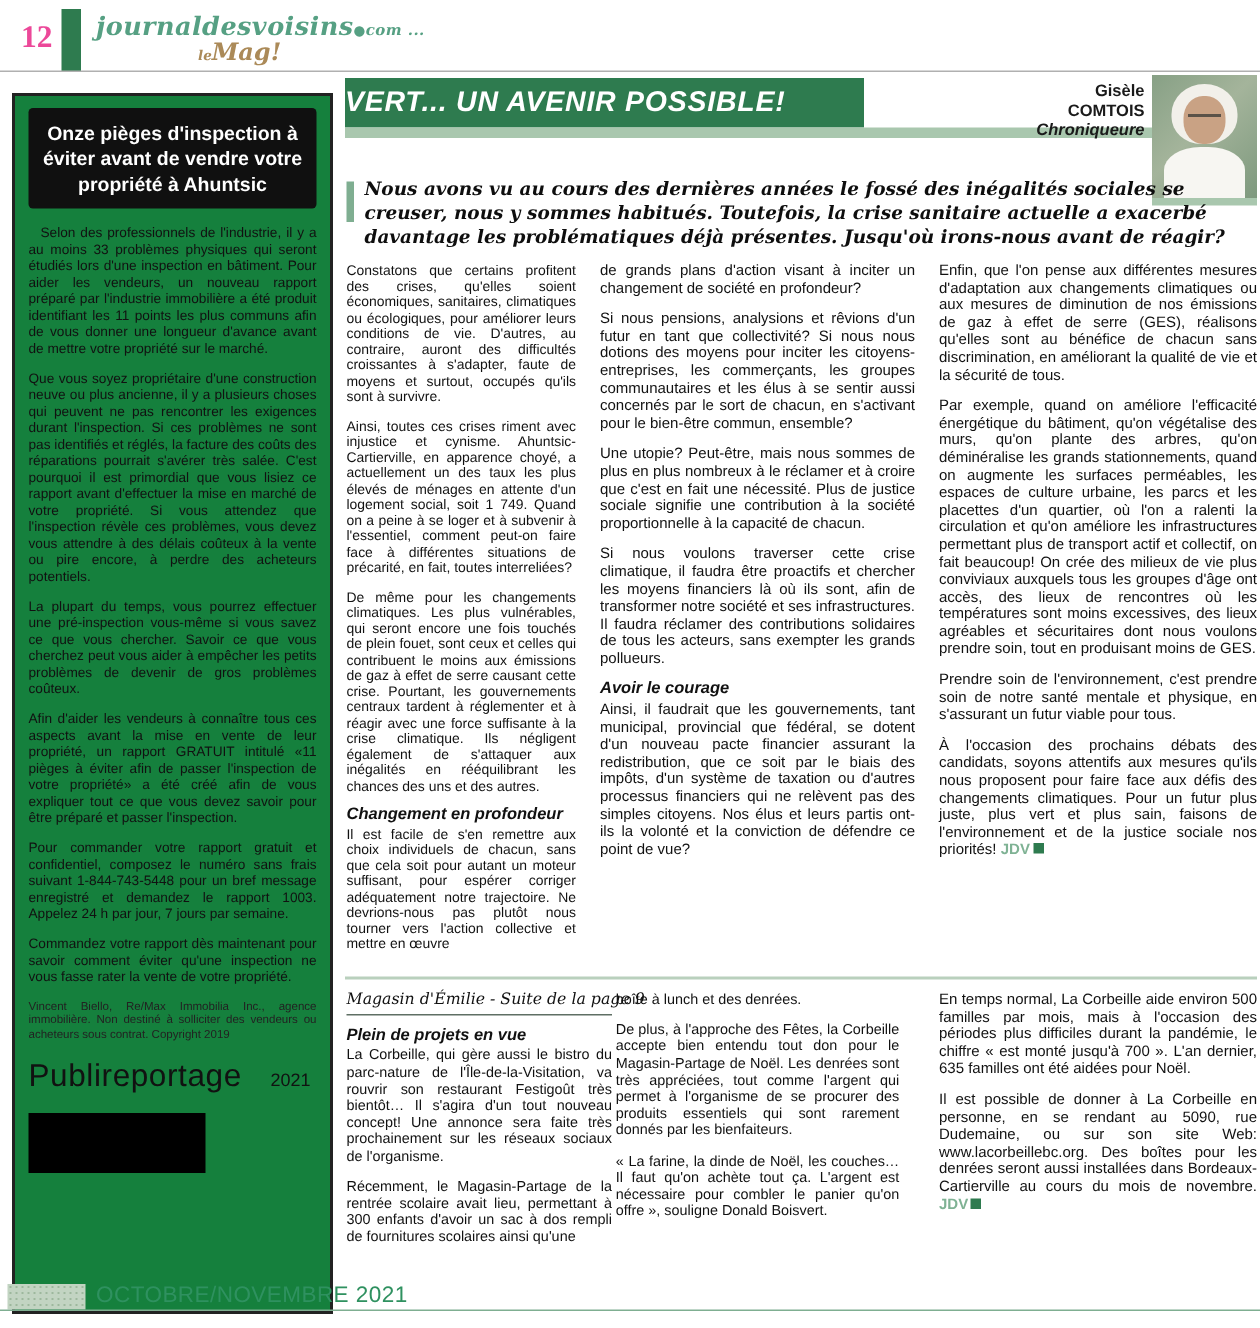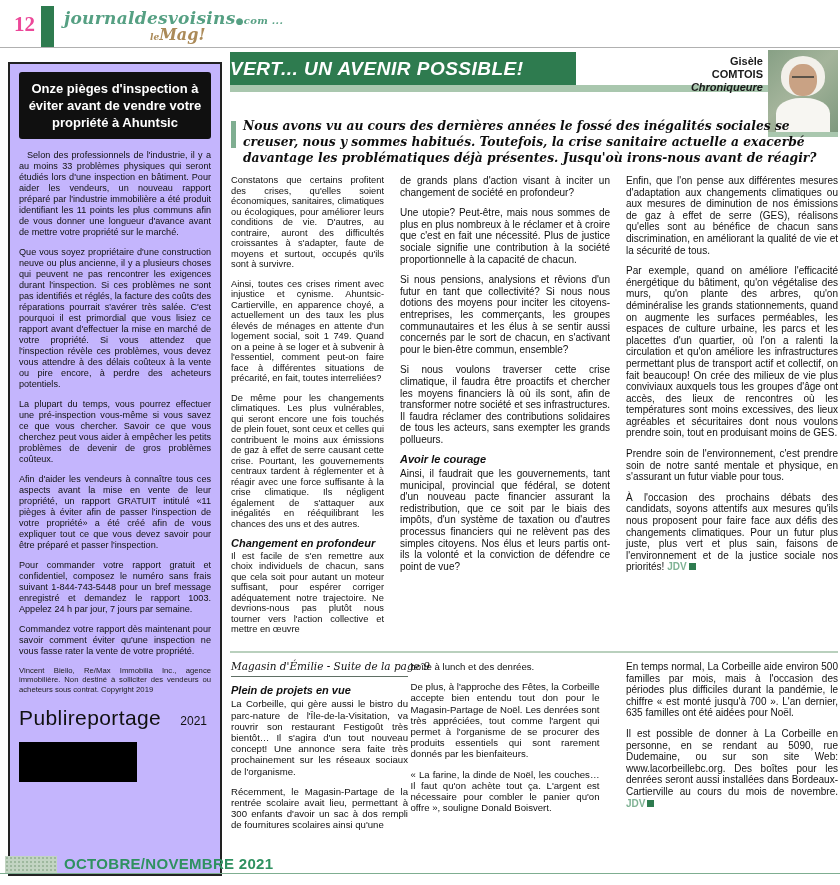--- a/index.html
+++ b/index.html
@@ -8,28 +8,28 @@
     position:relative; width:840px; height:885px; background:#fff;
     font-family:"Liberation Sans", sans-serif; color:#1a1a1a; overflow:hidden;
   }
   
   .page-num { position:absolute; left:14px; top:12px; font-size:21px; font-weight:bold; color:#ec4899;font-family:Liberation Serif, serif; }
   .page-num-bar { position:absolute; left:41px; top:6px; width:13px; height:42px; background:#2e7b4f; }
   .logo { position:absolute; left:64px; top:8px; width:260px; font-family:"DejaVu Serif", serif; font-style:italic; }
   .logo-line1 { font-size:17px; color:#56a083; font-weight:bold; letter-spacing:0.3px; }
   .logo-dot { color:#56a083; font-size:9px; }
   .logo-com { font-size:10px; color:#56a083; font-weight:bold; }
-  .logo-line2 { margin-left:86px; margin-top:-3px; }
+  .logo-line2 { margin-left:68px; margin-top:-3px; }
   .logo-le { font-size:9px; color:#ab8a58; font-weight:bold; }
   .logo-mag { font-size:16px; color:#ab8a58; font-weight:bold; }
   .masthead-rule { position:absolute; left:0; top:47px; width:840px; height:1px; background:#b0b0b0; }
 
   
   .sidebar { position:absolute; left:8px; top:62px; width:214px; height:814px;
-    border:2px solid #222; background:#c4b5fd; padding:8px 9px; }
+    border:2px solid #222; background:#15803d; padding:8px 9px; }
   .ad-title { background:#101010; color:#fff; font-weight:bold; text-align:center;
     font-size:13px; line-height:17px; padding:8px 3px; border-radius:3px; margin-bottom:11px; }
   .ad-p { font-size:9.1px; line-height:11px; text-align:justify; margin-bottom:9px; color:#111; }
   .ad-p.indent { text-indent:8px; }
   .ad-fine { font-size:7.7px; line-height:9.4px; text-align:justify; margin:2px 0 12px 0; color:#222; }
   .ad-label-row { display:flex; align-items:baseline; margin-top:2px; }
   .ad-label { font-size:21px; letter-spacing:0.4px; color:#111; }
   .ad-year { font-size:12px; margin-left:auto; margin-right:4px; color:#111; }
   .ad-blackbar { width:118px; height:40px; background:#000; margin-top:12px; }
 
@@ -75,21 +75,21 @@
   .colB { width:189px; }
   .colC { width:212px; font-size:10px; line-height:11.6px;margin-left:24px; }
   .contcol p { margin-bottom:9px; }
   .cont-header { font-family:"DejaVu Serif", serif; font-style:italic; font-size:10.5px; text-align:center;
     padding-bottom:4px; border-bottom:1px solid #5f6f64; margin-bottom:8px; white-space:nowrap; }
   .cont-subhead { font-size:11px; font-weight:bold; font-style:italic; text-align:left; margin-bottom:2px; }
 
   
   .footer-box { position:absolute; left:5px; top:856px; width:52px; height:17px; background:#c2d4c2;
     background-image:radial-gradient(#9db89d 0.8px, transparent 0.9px); background-size:4px 4px; }
-  .footer-text { position:absolute; left:64px; top:855px; font-size:15px; font-weight:bold;
+  .footer-text { position:absolute; left:64px; top:855px; font-size:15px; font-weight:normal;
     color:#2f9160; letter-spacing:0.3px; }
   .footer-rule { position:absolute; left:0; top:873px; width:840px; height:1px; background:#7fae91; }
 </style>
 </head>
 <body>
 
 <div id="page">
 
   <div class="page-num">12</div>
   <div class="page-num-bar"></div>
@@ -136,22 +136,22 @@
   <div class="cols">
     <div class="col col1">
       <p>Constatons que certains profitent des crises, qu'elles soient économiques, sanitaires, climatiques ou écologiques, pour améliorer leurs conditions de vie. D'autres, au contraire, auront des difficultés croissantes à s'adapter, faute de moyens et surtout, occupés qu'ils sont à survivre.</p>
       <p>Ainsi, toutes ces crises riment avec injustice et cynisme. Ahuntsic-Cartierville, en apparence choyé, a actuellement un des taux les plus élevés de ménages en attente d'un logement social, soit 1 749. Quand on a peine à se loger et à subvenir à l'essentiel, comment peut-on faire face à différentes situations de précarité, en fait, toutes interreliées?</p>
       <p>De même pour les changements climatiques. Les plus vulnérables, qui seront encore une fois touchés de plein fouet, sont ceux et celles qui contribuent le moins aux émissions de gaz à effet de serre causant cette crise. Pourtant, les gouvernements centraux tardent à réglementer et à réagir avec une force suffisante à la crise climatique. Ils négligent également de s'attaquer aux inégalités en rééquilibrant les chances des uns et des autres.</p>
       <div class="subhead">Changement en profondeur</div>
       <p>Il est facile de s'en remettre aux choix individuels de chacun, sans que cela soit pour autant un moteur suffisant, pour espérer corriger adéquatement notre trajectoire. Ne devrions-nous pas plutôt nous tourner vers l'action collective et mettre en œuvre</p>
     </div>
     <div class="col col2">
       <p>de grands plans d'action visant à inciter un changement de société en profondeur?</p>
+      <p>Si nous pensions, analysions et rêvions d'un futur en tant que collectivité? Si nous nous dotions des moyens pour inciter les citoyens-entreprises, les commerçants, les groupes communautaires et les élus à se sentir aussi concernés par le sort de chacun, en s'activant pour le bien-être commun, ensemble?</p>
       <p>Une utopie? Peut-être, mais nous sommes de plus en plus nombreux à le réclamer et à croire que c'est en fait une nécessité. Plus de justice sociale signifie une contribution à la société proportionnelle à la capacité de chacun.</p>
-      <p>Si nous pensions, analysions et rêvions d'un futur en tant que collectivité? Si nous nous dotions des moyens pour inciter les citoyens-entreprises, les commerçants, les groupes communautaires et les élus à se sentir aussi concernés par le sort de chacun, en s'activant pour le bien-être commun, ensemble?</p>
       <p>Si nous voulons traverser cette crise climatique, il faudra être proactifs et chercher les moyens financiers là où ils sont, afin de transformer notre société et ses infrastructures. Il faudra réclamer des contributions solidaires de tous les acteurs, sans exempter les grands pollueurs.</p>
       <div class="subhead">Avoir le courage</div>
       <p>Ainsi, il faudrait que les gouvernements, tant municipal, provincial que fédéral,  se dotent d'un nouveau pacte financier assurant la redistribution, que ce soit par le biais des impôts, d'un système de taxation ou d'autres processus financiers qui ne relèvent pas des simples citoyens. Nos élus et leurs partis ont-ils la volonté et la conviction de défendre ce point de vue?</p>
     </div>
     <div class="col col3">
       <p>Enfin, que l'on pense aux différentes mesures d'adaptation aux changements climatiques ou aux mesures de diminution de nos émissions de gaz à effet de serre (GES), réalisons qu'elles sont au bénéfice de chacun sans discrimination, en améliorant la qualité de vie et la sécurité de tous.</p>
       <p>Par exemple, quand on améliore l'efficacité énergétique du bâtiment, qu'on végétalise des murs, qu'on plante des arbres, qu'on déminéralise les grands stationnements, quand on augmente les surfaces perméables, les espaces de culture urbaine, les parcs et les placettes d'un quartier, où l'on a ralenti la circulation et qu'on améliore les infrastructures permettant plus de transport actif et collectif, on fait beaucoup! On crée des milieux de vie plus conviviaux auxquels tous les groupes d'âge ont accès, des lieux de rencontres où les températures sont moins excessives, des lieux agréables et sécuritaires dont nous voulons prendre soin, tout en produisant moins de GES.</p>
       <p>Prendre soin de l'environnement, c'est prendre soin de notre santé mentale et physique, en s'assurant un futur viable pour tous.</p>
       <p><span>À l'occasion des prochains débats des candidats, soyons attentifs aux mesures qu'ils nous proposent pour faire face aux défis des changements climatiques. Pour un futur plus juste, plus vert et plus sain, faisons de l'environnement et de la justice sociale nos priorités!</span> <span class="jdv">JDV</span><span class="jdv-sq"></span></p>
     </div>

